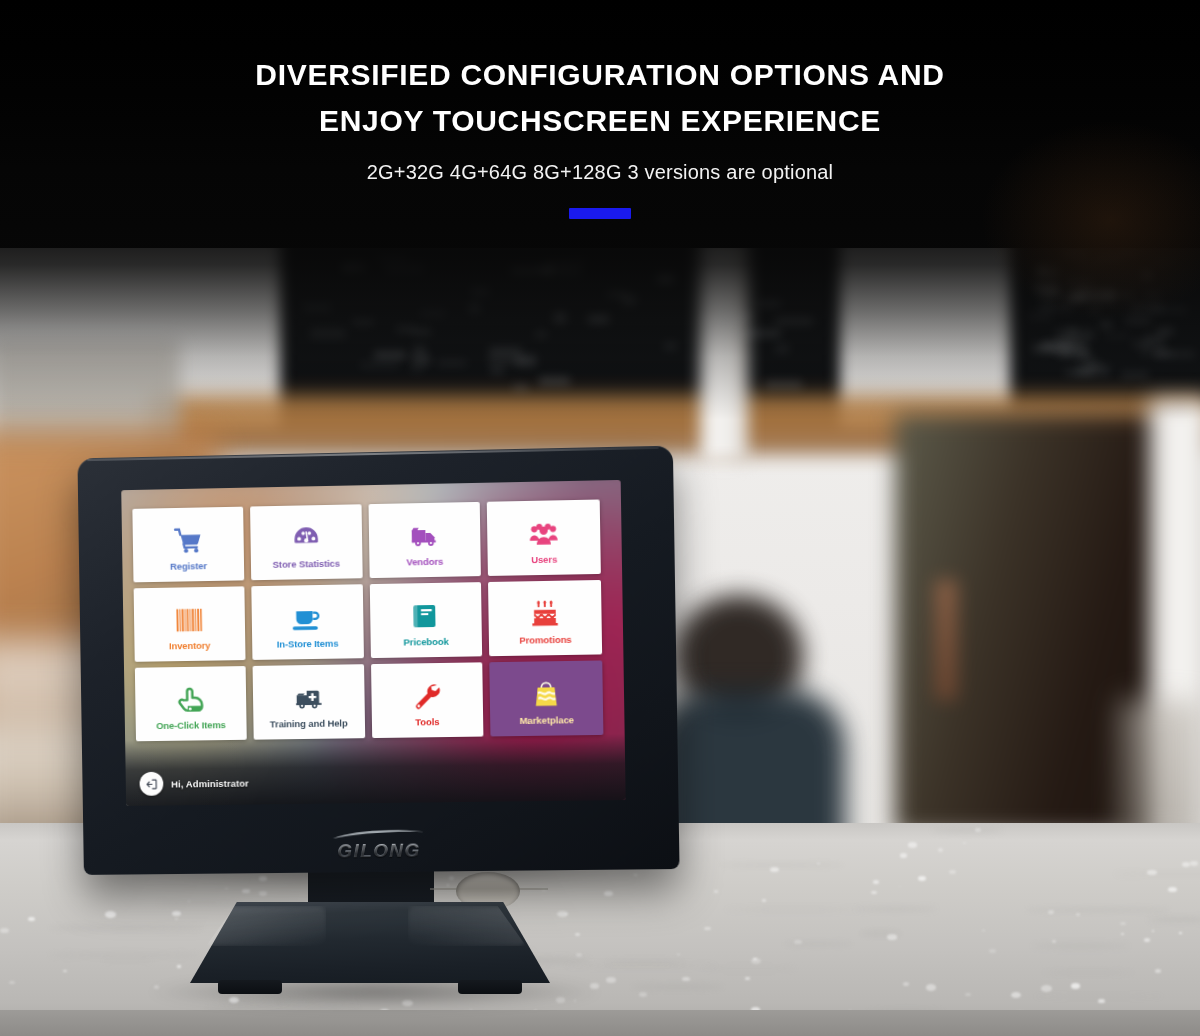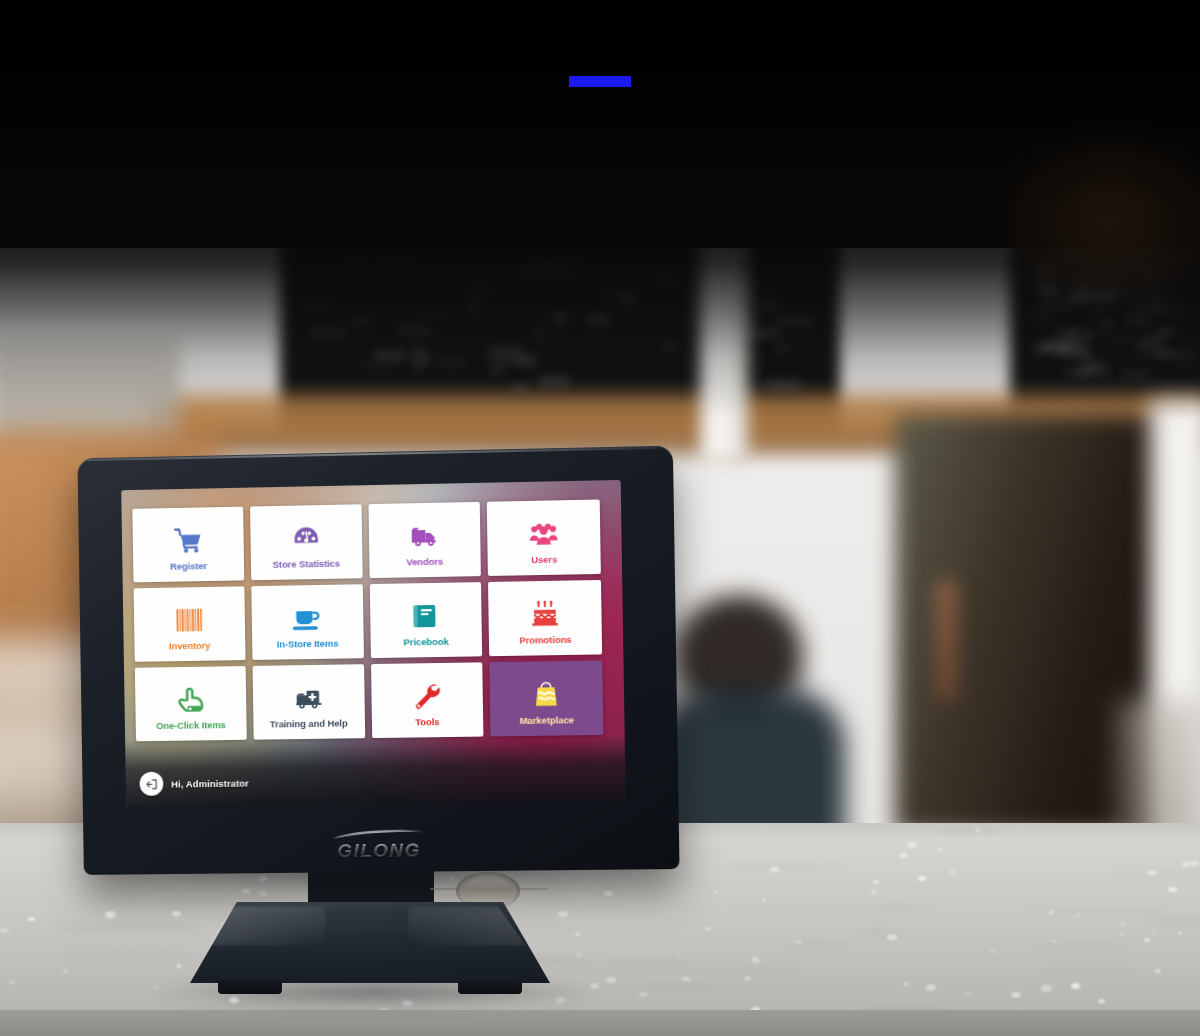--- a/index.html
+++ b/index.html
@@ -453,20 +453,25 @@
         <div class="counter-vein" style="left: 284.147px; top: 148.891px; width: 38.6811px; height: 5.43538px; opacity: 0.48;"></div>
       </div>
   </div>
   <div class="counter-front"></div>
 
   <div class="header-fade-2"></div>
   <div class="header-fade"></div>
   <div class="header-glow"></div>
 
   <div class="header">
+    <div class="headline">
+      <span class="ln">DIVERSIFIED CONFIGURATION OPTIONS AND</span>
+      <span class="ln">ENJOY TOUCHSCREEN EXPERIENCE</span>
+    </div>
+    <div class="subtitle">2G+32G 4G+64G 8G+128G 3 versions are optional</div>
     <div class="accent-bar" id="accent-bar" style="background: rgb(26, 26, 238);"></div>
   </div>
 
   <div class="mon-shadow"></div>
   <div class="shadow-pool"></div>
 
   <div class="stand">
     <div class="neck">
       <div class="neck-bar"></div>
       <div class="neck-hole"></div>

